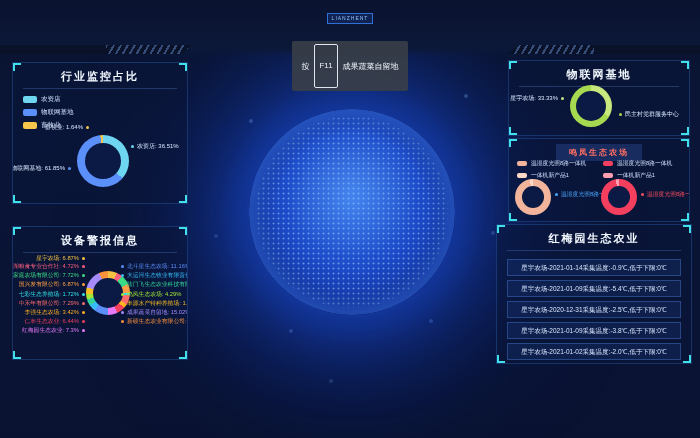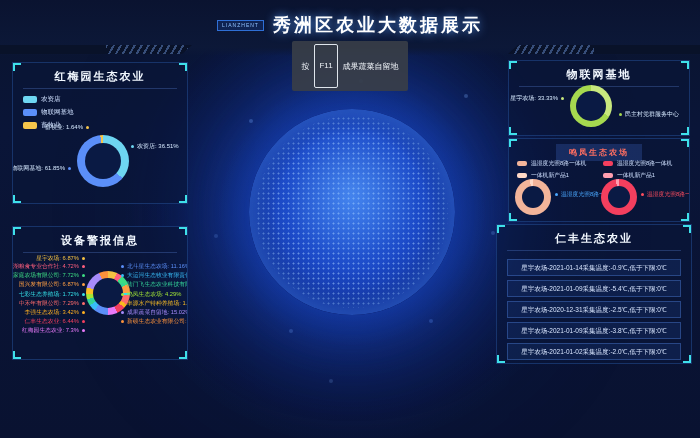--- a/index.html
+++ b/index.html
@@ -96,33 +96,32 @@
 
 <header>
   <div class="slab left">
     <div class="stripes"></div>
   </div>
   <div class="slab right">
     <div class="stripes"></div>
   </div>
   <div class="title-row">
     <span class="badge">LIANZHENT</span>
-    <h1>秀洲区农业大数据展示</h1>
   </div>
   <div class="tip">
     <div class="tip-inner">
       <span>按</span>
       <span class="key">F11</span>
       <span>成果蔬菜自留地</span>
     </div>
   </div>
 </header>
 
 <section class="panel" style="left:12px;top:62px;width:176px;height:142px">
-  <h2>红梅园生态农业</h2>
+  <h2>行业监控占比</h2>
   <ul class="legend">
     <li>
         <span class="sw" style="background-color: rgb(110, 214, 241);"></span>
         <span>农资店</span>
       </li>
     <li>
         <span class="sw" style="background-color: rgb(91, 143, 249);"></span>
         <span>物联网基地</span>
       </li>
     <li>
@@ -259,21 +258,21 @@
       </li>
   </ul>
   <div class="donut" style="left: 92px; top: 40px; width: 36px; height: 36px; --t: 7px; background: conic-gradient(rgb(244, 63, 94) 0%, rgb(244, 63, 94) 97%, rgb(255, 158, 176) 97%, rgb(255, 158, 176) 100%);"></div>
   <div class="co cr" style="left:132px;top:52px">
     <span class="dot" style="background-color: rgb(255, 77, 94);"></span>
     <span style="color: rgb(255, 77, 94);">温湿度光照8路一</span>
   </div>
 </section>
 
 <section class="panel" style="left:496px;top:224px;width:196px;height:140px">
-  <h2>仁丰生态农业</h2>
+  <h2>红梅园生态农业</h2>
   <div class="alarm-list">
     <div class="alarm-row">星宇农场-2021-01-14采集温度:-0.9℃,低于下限:0℃</div>
     <div class="alarm-row">星宇农场-2021-01-09采集温度:-5.4℃,低于下限:0℃</div>
     <div class="alarm-row">星宇农场-2020-12-31采集温度:-2.5℃,低于下限:0℃</div>
     <div class="alarm-row">星宇农场-2021-01-09采集温度:-3.8℃,低于下限:0℃</div>
     <div class="alarm-row">星宇农场-2021-01-02采集温度:-2.0℃,低于下限:0℃</div>
 
   </div>
 </section>
 

